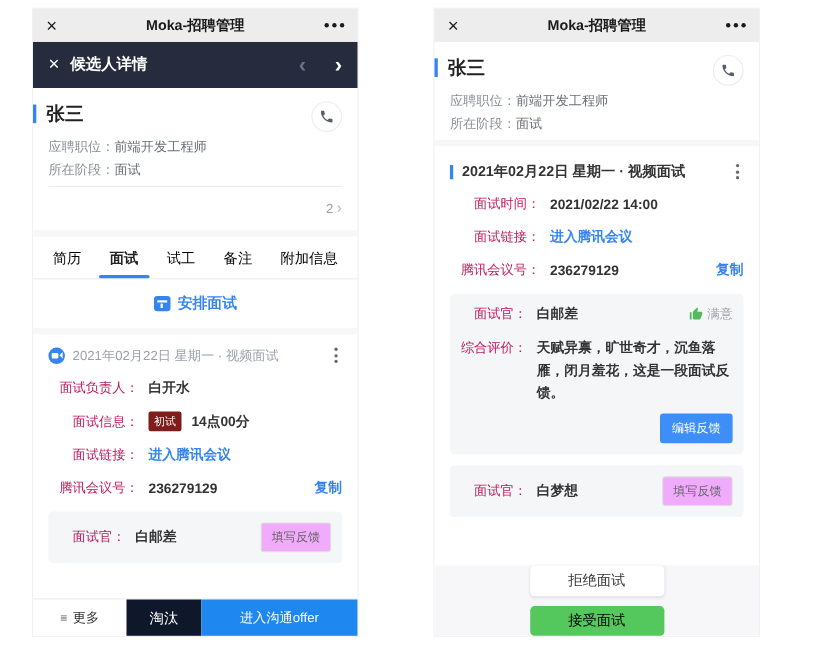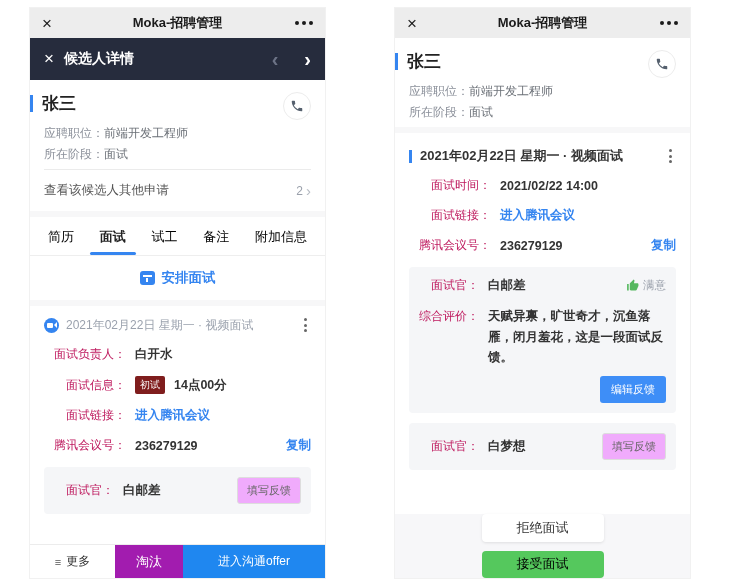--- a/index.html
+++ b/index.html
@@ -109,21 +109,21 @@
   .eval-text { margin-left:9px; color:#333; font-size:12.5px; font-weight:bold;
     line-height:1.65; flex:1; }
   .edit-row { display:flex; justify-content:flex-end; margin-top:8px; }
 
   
   .action-bar { position:absolute; left:0; right:0; bottom:0; height:34px;
     display:flex; border-top:1px solid #ececec; background:#fff; }
   .act-more { width:85px; display:flex; align-items:center; justify-content:center;
     gap:5px; font-size:12px; color:#333; cursor:pointer; }
   .act-more .bars { font-size:11px; color:#555; }
-  .act-reject { width:68px; background:#a21caf; color:#fff; display:flex;
+  .act-reject { width:68px; background:#0f172a; color:#fff; display:flex;
     align-items:center; justify-content:center; font-size:13px; cursor:pointer; }
   .act-offer { flex:1; background:#1f87f0; color:#fff; display:flex; align-items:center;
     justify-content:center; font-size:12px; cursor:pointer; }
 
   
   .decision-bar { position:absolute; left:0; right:0; bottom:0; height:64px;
     background:#f7f7f9; display:flex; align-items:center; justify-content:center; gap:9px;flex-direction:column; }
   .btn-reject { width:122px; height:36px; background:#fff; border:none; border-radius:4px;
     box-shadow:0 1px 3px rgba(0,0,0,0.10); color:#333; font-size:13px; cursor:pointer;
     font-family:inherit; }
@@ -170,21 +170,20 @@
       </div>
       <div class="cand-meta">
         <div><span>应聘职位：</span><b>前端开发工程师</b></div>
         <div><span>所在阶段：</span><b>面试</b></div>
       </div>
     </div>
 
     <div class="hair"></div>
 
     <div class="other-row">
-      <span>查看该候选人其他申请</span>
       <span class="other-right">
         <span>2</span>
         <span class="chev">›</span>
       </span>
     </div>
 
     <div class="band"></div>
 
     <div class="tabs">
       <span class="tab">简历</span>

